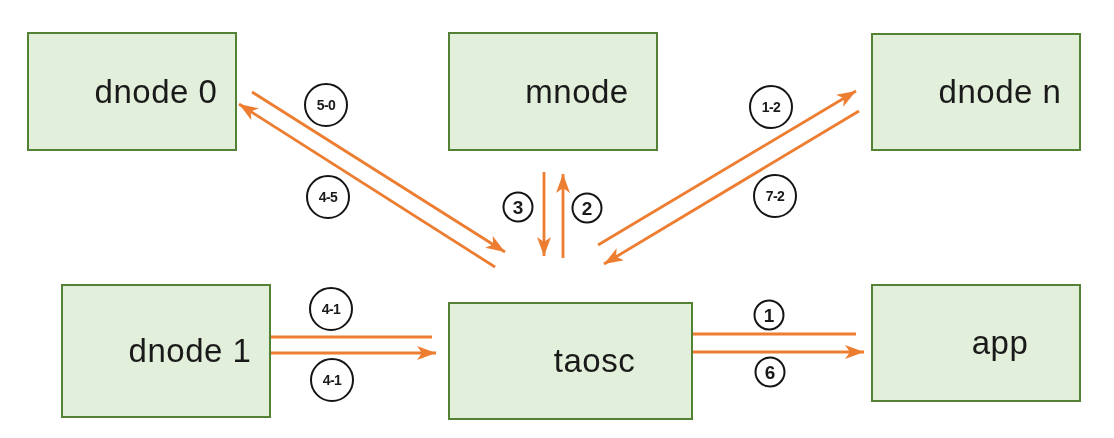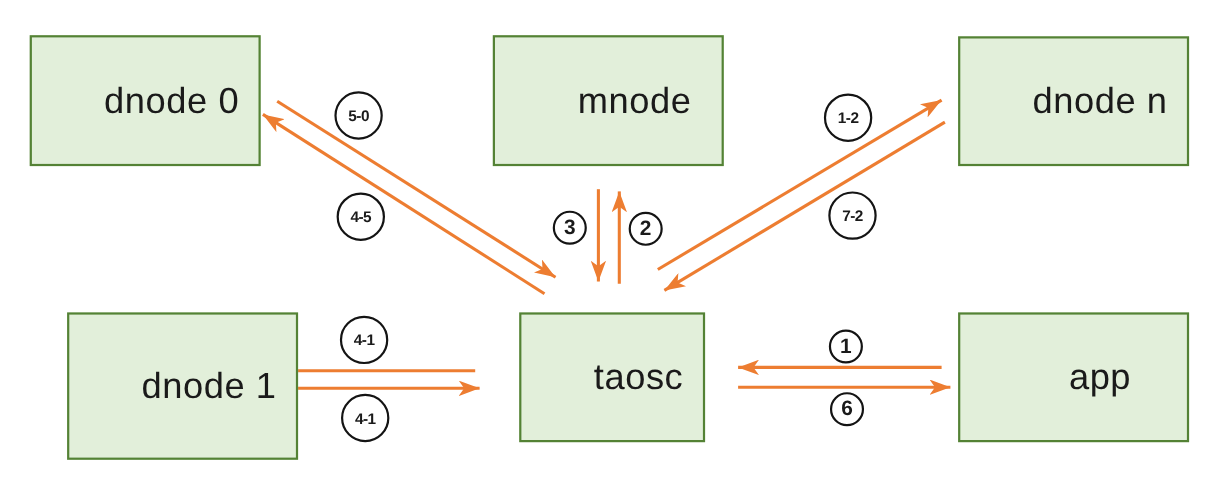--- a/index.html
+++ b/index.html
@@ -29,21 +29,21 @@
     display:flex;align-items:center;justify-content:center;
     font-size:33px;
     letter-spacing:0.5px;
     color:var(--label-text);
     padding-left:48px;
   }
   #n-dnode0{left:27px;top:32px;width:210px;height:119px;}
   #n-mnode {left:448px;top:32px;width:210px;height:119px;}
   #n-dnoden{left:871px;top:33px;width:210px;height:118px;}
   #n-dnode1{left:21px;top:284px;width:210px;height:134px;margin-left:40px;}
-  #n-taosc {left:448px;top:284px;width:169px;height:118px;margin-left:24px;}
+  #n-taosc {left:448px;top:302px;width:245px;height:118px;}
   #n-app   {left:871px;top:284px;width:210px;height:118px;text-align:right;}
   .lbl{
     position:absolute;
     transform:translate(-50%,-50%);
     border-radius:50%;
     background:var(--background);
     border:2.4px solid var(--circle-border);
     color:var(--label-text);
     display:flex;align-items:center;justify-content:center;
     box-sizing:border-box;

